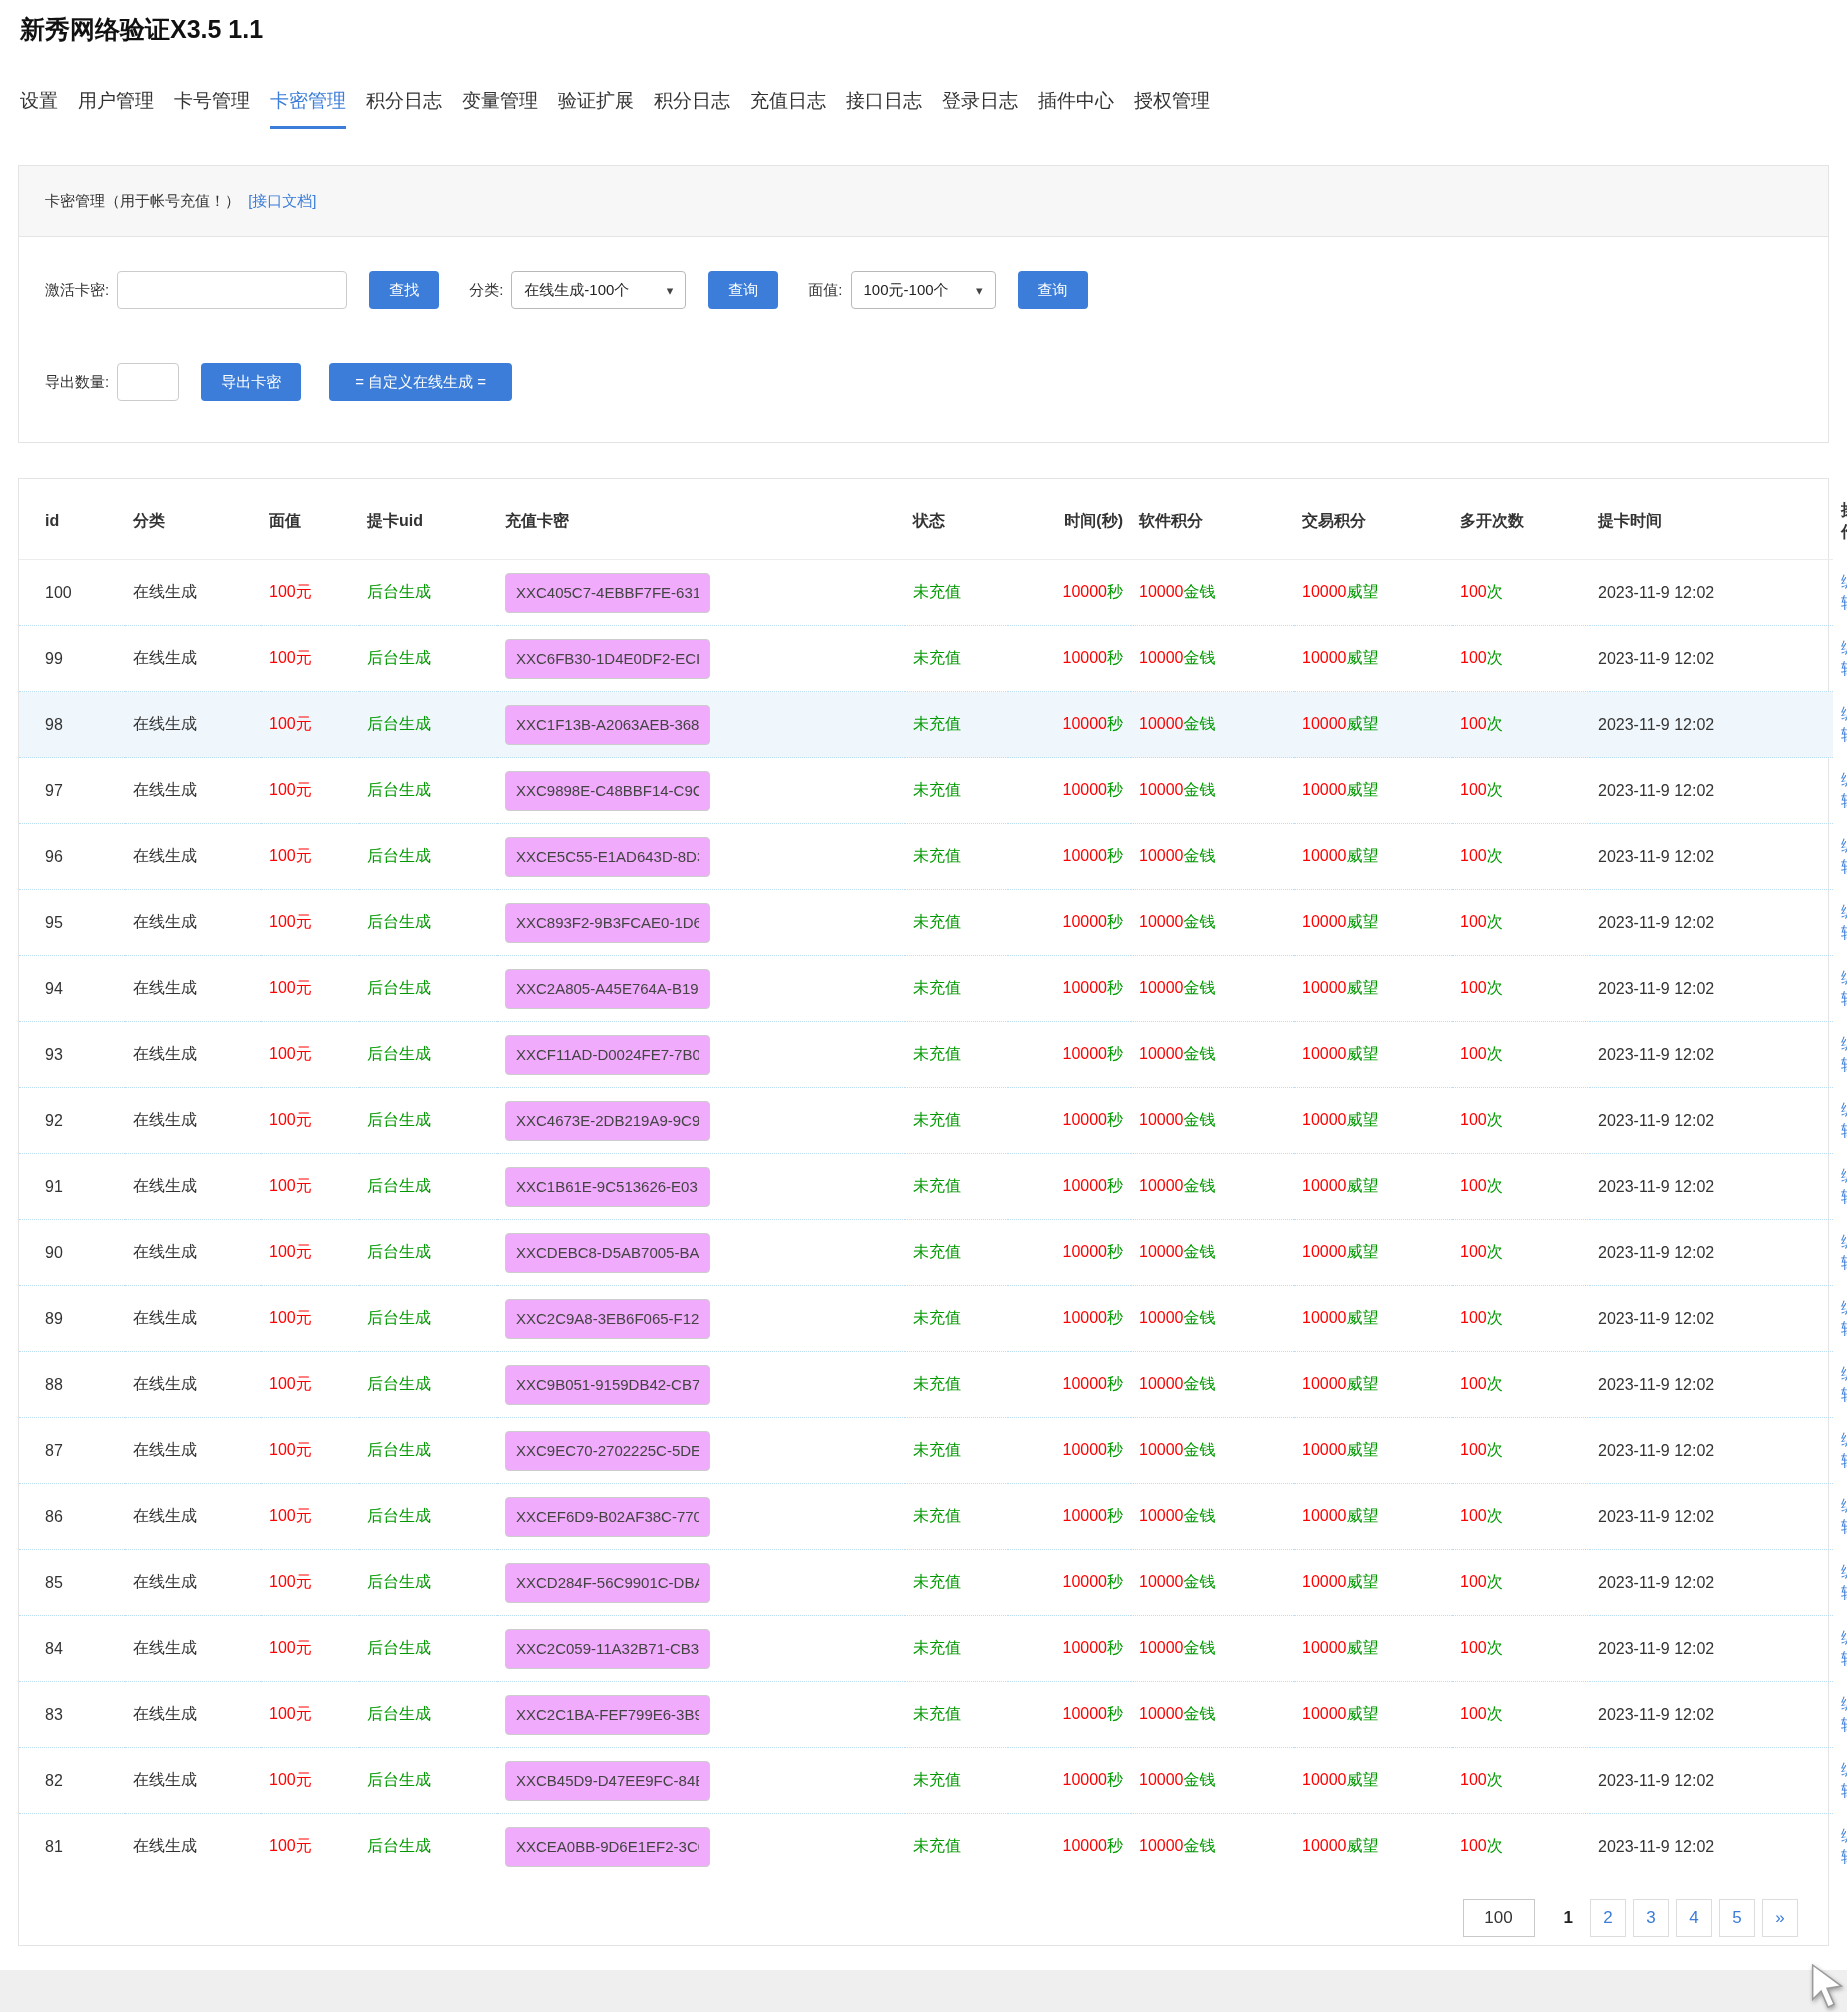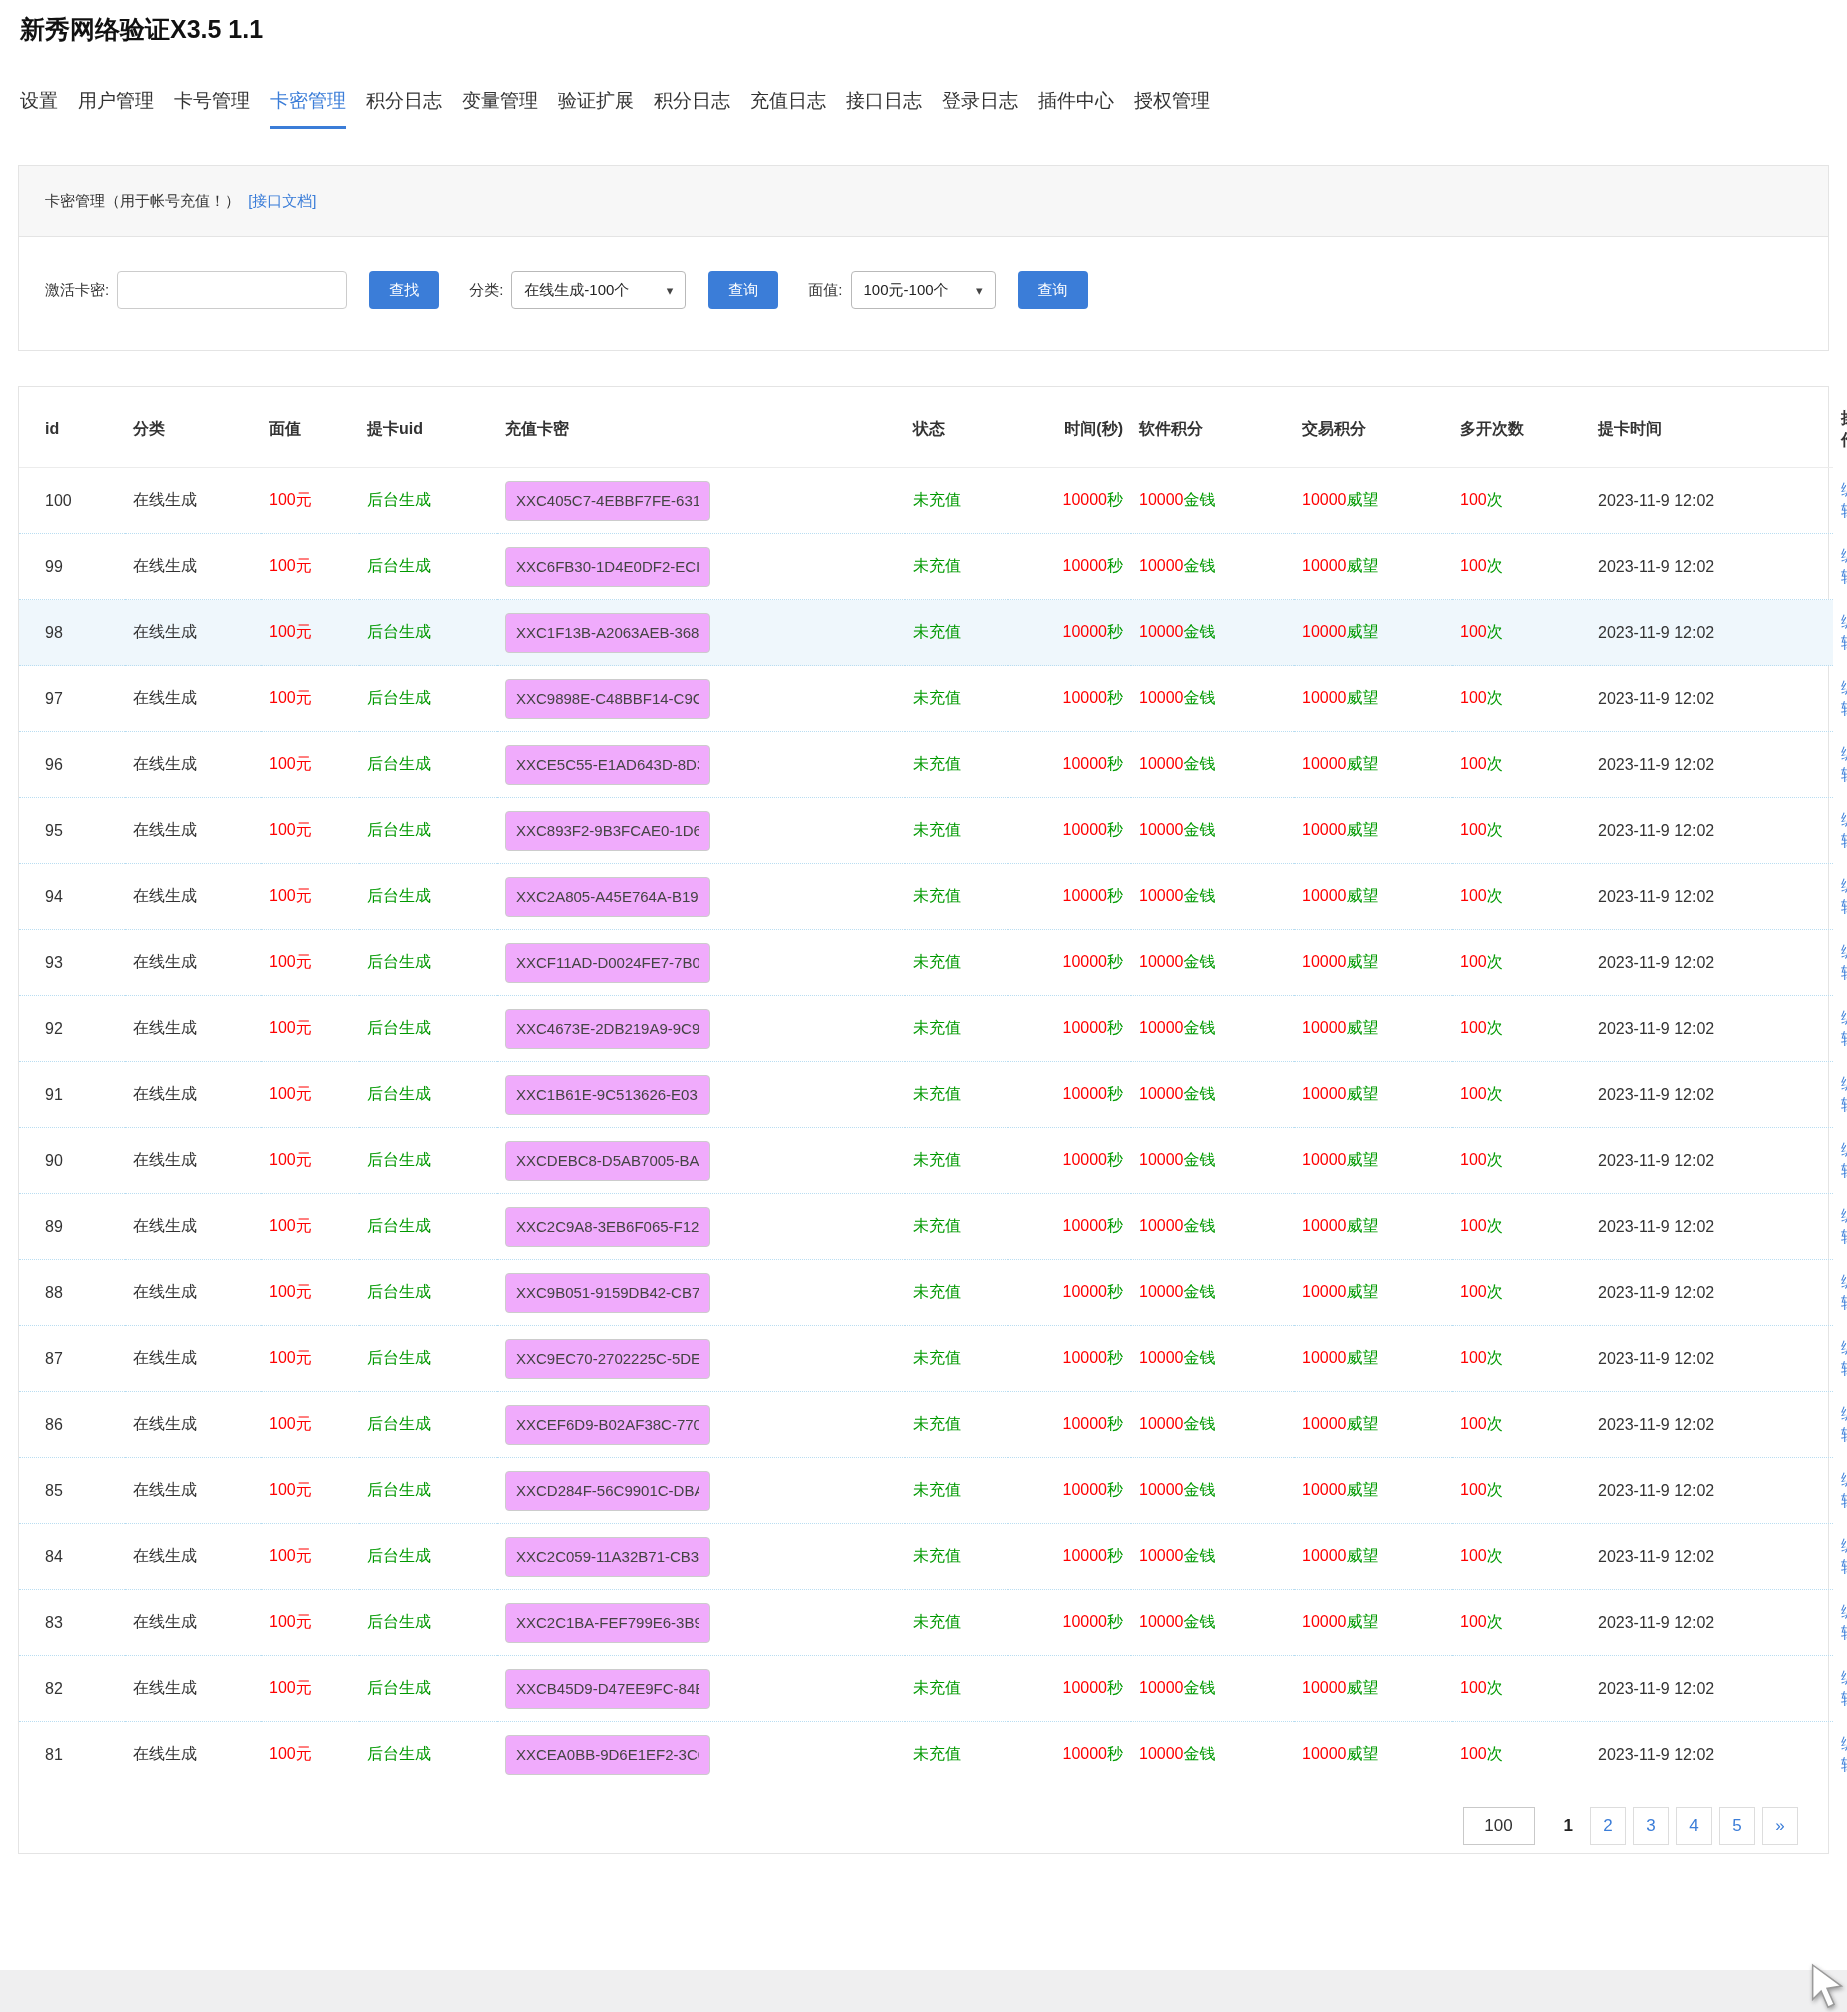--- a/index.html
+++ b/index.html
@@ -102,20 +102,26 @@
         <span class="chev">▾</span>
       </div>
       <button class="btn">查询</button>
       <label class="gap">面值:</label>
       <div class="select w145">
         <span>100元-100个</span>
         <span class="chev">▾</span>
       </div>
       <button class="btn">查询</button>
     </div>
+    <div class="form-row">
+      <label>导出数量:</label>
+      <input class="txt w62" value="" style="">
+      <button class="btn">导出卡密</button>
+      <button class="btn wide">= 自定义在线生成 =</button>
+    </div>
   </div>
 </section>
 
 <section class="panel table-panel">
   <table>
     <thead>
       <tr id="thead-row">
           <th>id</th>
           <th>分类</th>
           <th>面值</th>

